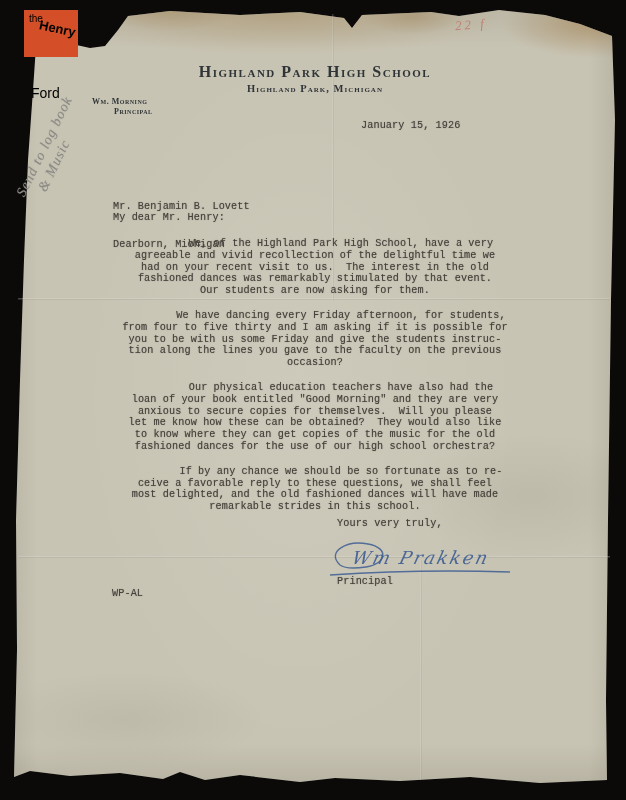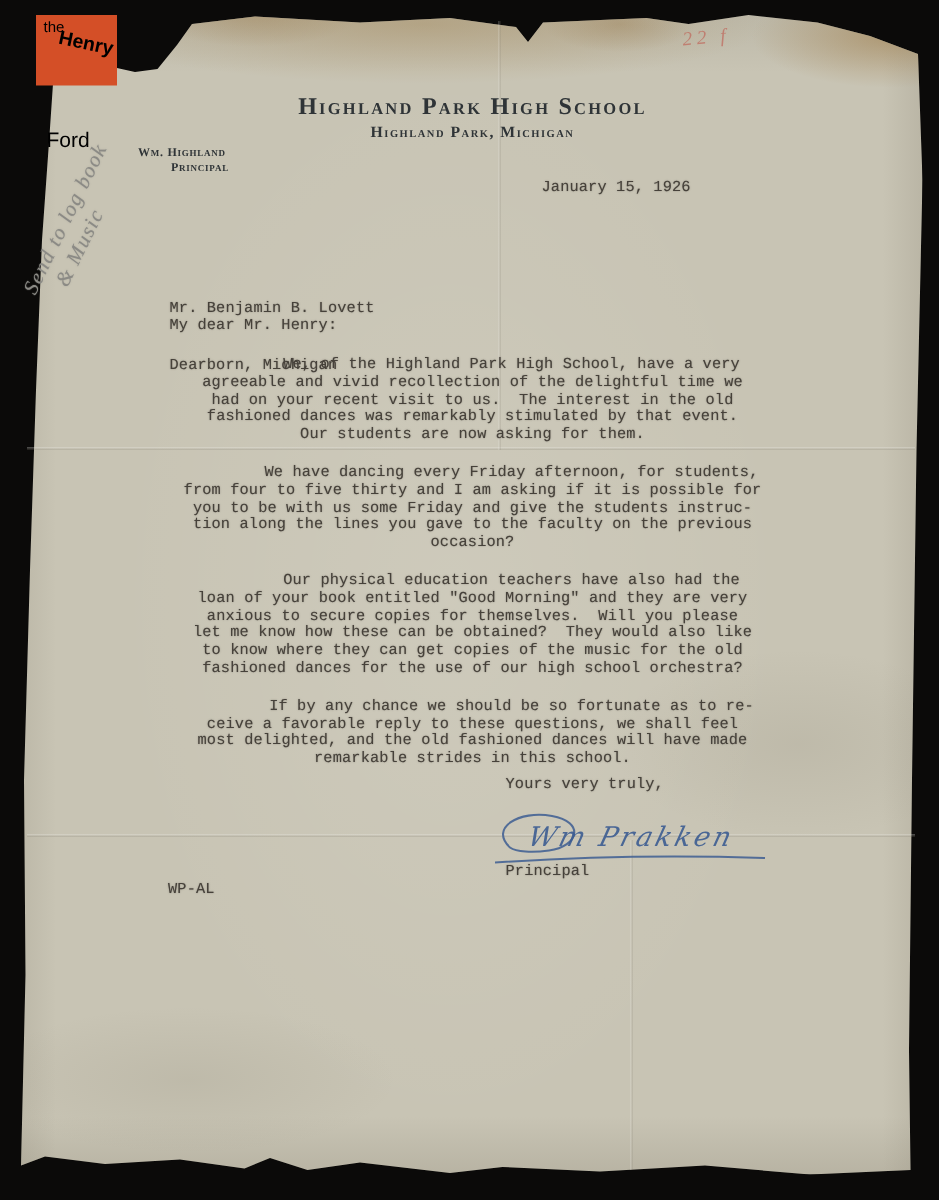--- a/index.html
+++ b/index.html
@@ -87,21 +87,21 @@
   <div id="pencil-note">
     <div class="l1">Send to log book</div>
     <div class="l2">&amp; Music</div>
   </div>
 
   <div id="red-mark">22 f</div>
 
   <div id="school">Highland Park High School</div>
   <div id="location">Highland Park, Michigan</div>
   <div id="principal-block">
-    <div>Wm. Highland</div>
+    <div>Wm. Morning</div>
     <div class="t">Principal</div>
   </div>
 
   <div id="date" class="type">January 15, 1926</div>
 
   <div id="recipient" class="type">
     <div>Mr. Benjamin B. Lovett</div>
     <div>Dearborn, Michigan</div>
   </div>
 

